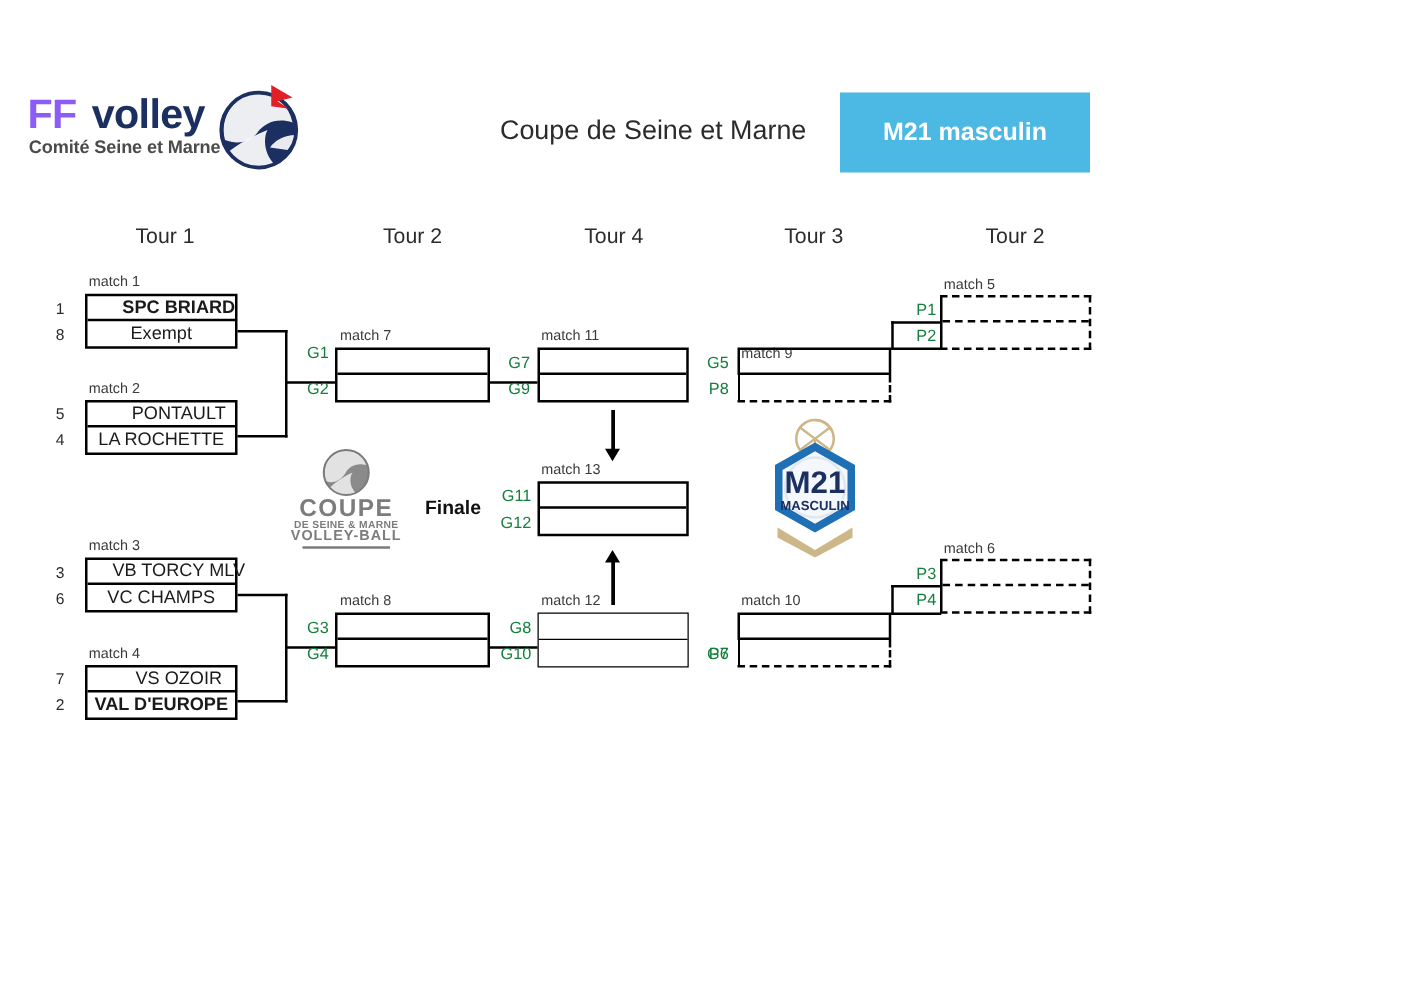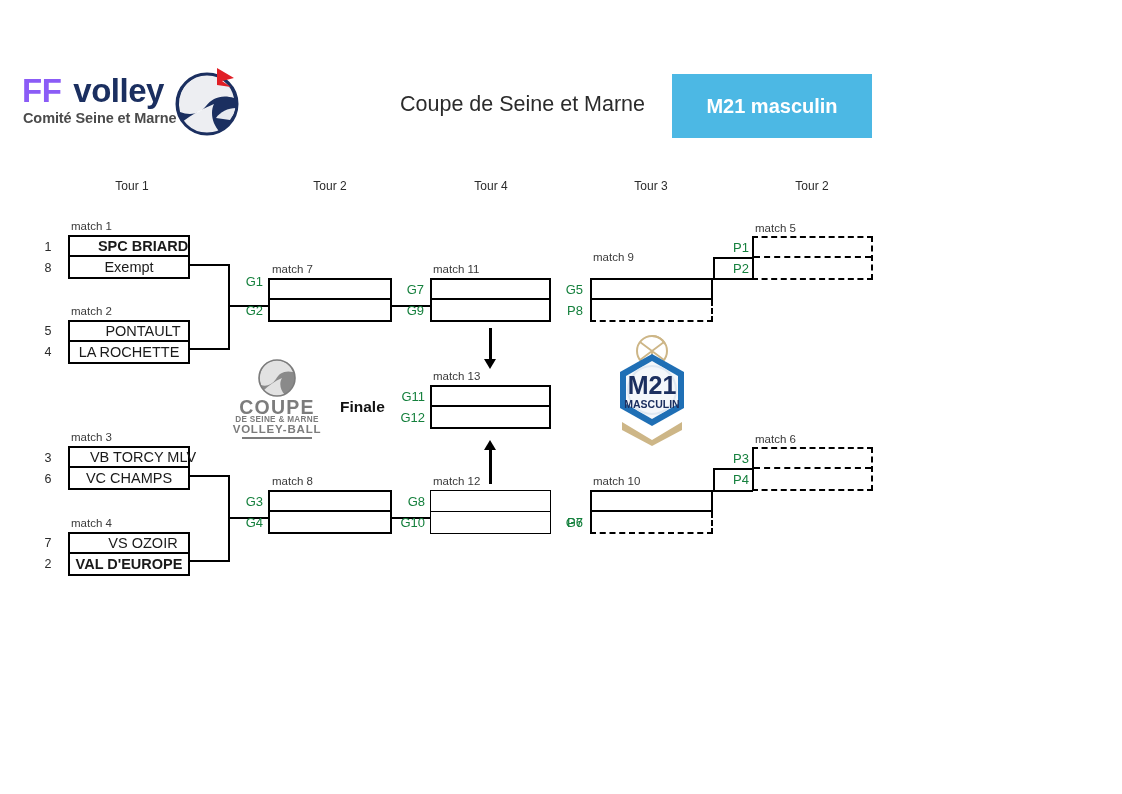--- a/index.html
+++ b/index.html
@@ -29,21 +29,21 @@
   .cat-badge {
     position: absolute; left: 672px; top: 74px; width: 200px; height: 64px;
     background: #4cb8e4; color: #ffffff;
     font-size: 20px; font-weight: bold;
     display: flex; align-items: center; justify-content: center;
   }
 
   
   .round-hdr {
     position: absolute; top: 179px;
-    font-size: 12px; color: #2b2b2b; text-align: center; width: 120px;
+    font-size: 17px; color: #2b2b2b; text-align: center; width: 120px;
   }
 
   
   .mlabel {
     position: absolute; font-size: 11.5px; color: #3a3a3a; white-space: nowrap;
   }
   .seed {
     position: absolute; font-size: 12.5px; color: #2b2b2b;
     width: 16px; text-align: center;
   }
@@ -218,21 +218,21 @@
 
   <div class="finale">Finale</div>
   <div class="mlabel" style="left:433px; top:370px">match 13</div>
   <div class="slotlbl" style="left:400px; top:389px; width:25px">G11</div>
   <div class="slotlbl" style="left:400px; top:410px; width:25px">G12</div>
   <div class="mbox" style="left:430px; top:385px; width:121px; height:44px">
     <div class="row top"></div>
     <div class="row"></div>
   </div>
 
-  <div class="mlabel" style="left:593px; top:251px">match 9</div>
+  <div class="mlabel" style="left:593px; top:277px">match 9</div>
   <div class="slotlbl" style="left:561px; top:282px; width:22px">G5</div>
   <div class="slotlbl" style="left:561px; top:303px; width:22px">P8</div>
   <div class="mbox halfdash" style="left:590px; top:278px; width:123px; height:22px; border-bottom-width:2.4px">
     <div class="row" style="height:100%"></div>
   </div>
   <div class="dashrow" style="left:590px; top:300px; width:123px; height:22px">
     <div style="height:100%; display:flex; align-items:center; justify-content:center; font-size:14.5px"></div>
   </div>
 
   <div class="ln h" style="left:713px; top:278px; width:40px"></div>

